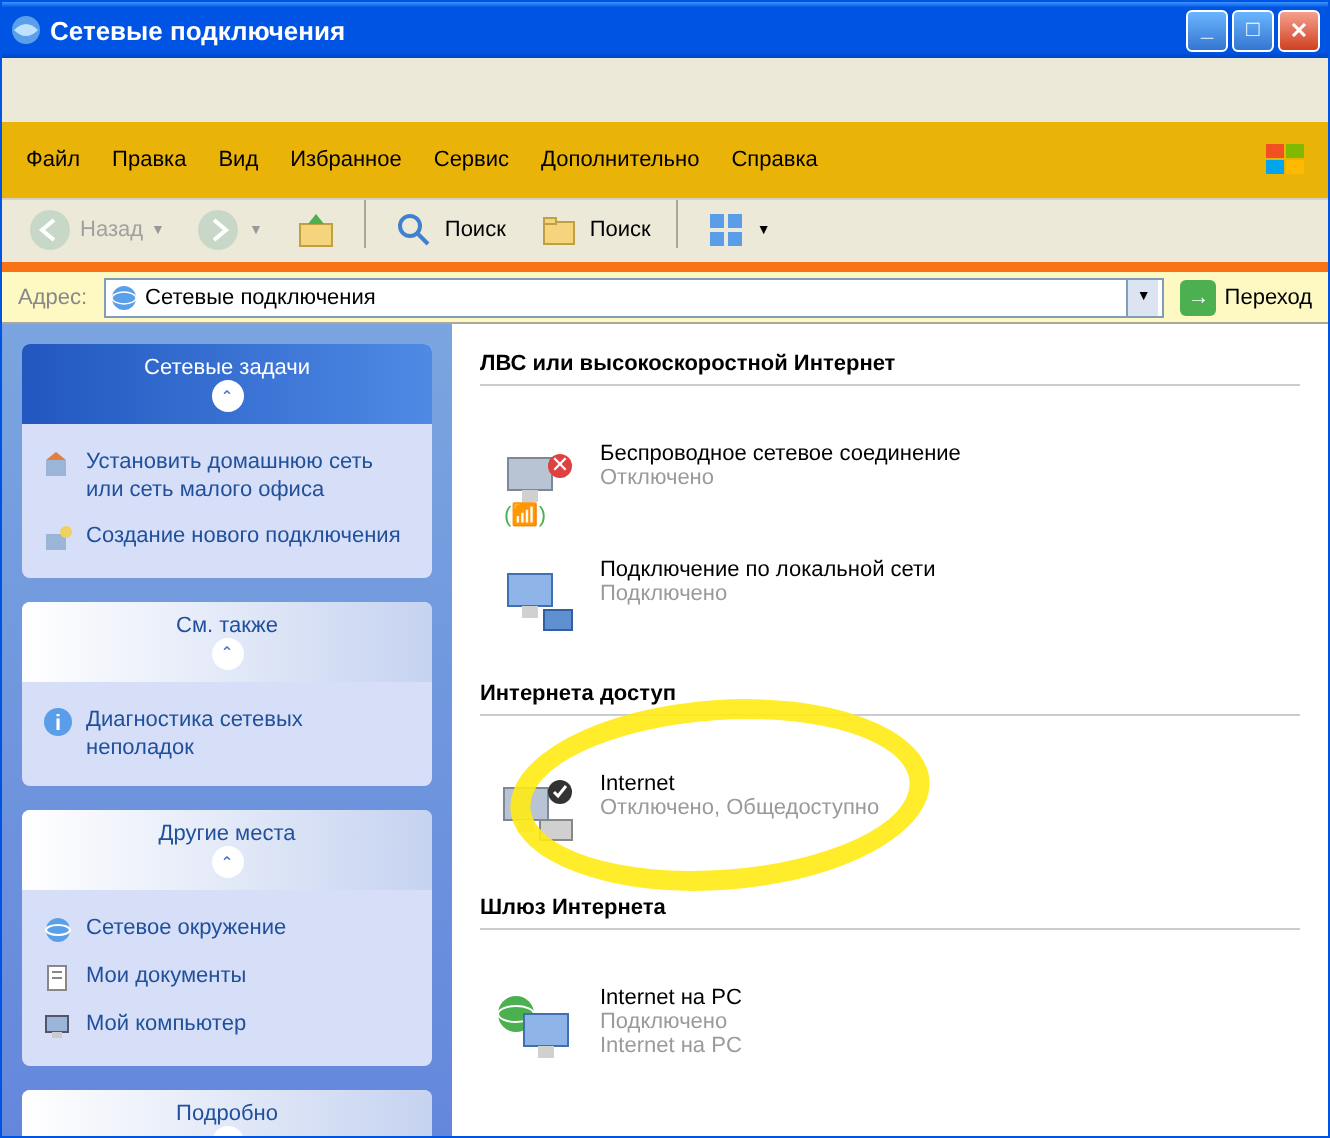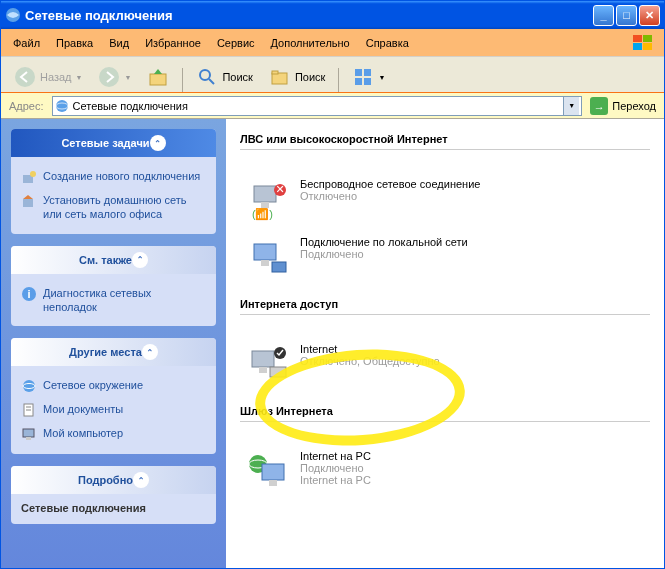--- a/index.html
+++ b/index.html
@@ -4,39 +4,39 @@
 <style>
 * { box-sizing: border-box; margin: 0; padding: 0; font-family: Tahoma, sans-serif; font-size: 11px; }
 body { background: #fff; width: 665px; height: 569px; overflow: hidden; }
 .window { width: 665px; height: 569px; border: 1px solid #0054e3; display: flex; flex-direction: column; background: #ece9d8; }
 .titlebar { height: 28px; background: linear-gradient(to bottom, #3a95ff 0%, #0054e3 10%, #0054e3 90%, #0046c0 100%); display: flex; align-items: center; padding: 0 4px; color: #fff; }
 .titlebar .tb-icon { width: 16px; height: 16px; margin-right: 4px; }
 .titlebar .tb-title { flex: 1; font-weight: bold; font-size: 13px; }
 .titlebar .tb-btn { width: 21px; height: 21px; margin-left: 2px; border: 1px solid #fff; border-radius: 3px; display: flex; align-items: center; justify-content: center; font-size: 11px; font-weight: bold; color:#fff; }
 .tb-close { background: linear-gradient(to bottom, #f5a090, #d04020); }
 .tb-min, .tb-max { background: linear-gradient(to bottom, #6ab5ff, #3576d0); }
-.menubar { height: 28px; background: #fdba74; display: flex; align-items: center; padding: 0 4px; border-bottom: 1px solid #d4d0c8; }
+.menubar { height: 39px; background: #eab308; display: flex; align-items: center; padding: 0 4px; border-bottom: 1px solid #d4d0c8; margin-top: 32px; }
 .menubar .menu-item { padding: 2px 8px; cursor: default; }
 .menubar .menu-item u { text-decoration: underline; }
 .menubar .xp-logo { margin-left: auto; width: 28px; text-align: center; }
-.toolbar { height: 36px; background: #ece9d8; display: flex; align-items: flex-end; padding: 0 6px; border-bottom: 1px solid #f97316; gap: 2px; }
+.toolbar { height: 36px; background: #ece9d8; display: flex; align-items: flex-start; padding: 0 6px; border-bottom: 5px solid #f97316; gap: 2px; }
 .tbtn { display: flex; align-items: center; padding: 3px 6px; border: 1px solid transparent; border-radius: 3px; cursor: default; gap: 4px; }
 .tbtn.disabled { color: #a0a0a0; }
 .tbtn .icn { width: 22px; height: 22px; display: flex; align-items: center; justify-content: center; }
 .sep { width: 1px; height: 24px; background: #aca899; margin: 0 4px; }
 .addrbar { height: 26px; background: #fef9c3; display: flex; align-items: center; padding: 0 4px; border-bottom: 1px solid #aca899; gap: 4px; }
 .addrbar .addr-label { padding: 0 4px; color: #888; }
 .addrbar .addr-input { flex: 1; height: 20px; background: #fff; border: 1px solid #7f9db9; display: flex; align-items: center; padding: 0 2px; gap: 4px; }
 .addrbar .addr-dd { width: 16px; height: 18px; background: #dbe4f0; border-left: 1px solid #7f9db9; display:flex; align-items:center; justify-content:center; }
 .go-btn { display: flex; align-items: center; gap: 4px; padding: 2px 4px; }
 .go-btn .go-icn { width: 18px; height: 18px; background: #4caf50; border-radius: 3px; display:flex;align-items:center;justify-content:center;color:#fff;font-weight:bold; }
 .content { flex: 1; display: flex; background: #fff; overflow: hidden; }
 .sidebar { width: 225px; background: linear-gradient(to bottom, #7aa5e0 0%, #6487dc 100%); padding: 10px; overflow-y: auto; }
 .panel { background: #d6dff7; border-radius: 4px; margin-bottom: 12px; overflow: hidden; }
-.panel-head { background: linear-gradient(to right, #fff, #c6d3f0); padding: 6px 10px; font-weight: bold; color: #20509c; display: flex; align-items: center; justify-content: center; font-size: 12px; }
+.panel-head { background: linear-gradient(to right, #fff, #c6d3f0); padding: 6px 10px; font-weight: normal; color: #20509c; display: flex; align-items: center; justify-content: flex-start; font-size: 12px; flex-direction: column; }
 .panel-head.dark { background: linear-gradient(to right, #2157bf, #4f8ae5); color: #fff; }
 .panel-chevron { width: 16px; height: 16px; border-radius: 50%; background: #fff; display:flex;align-items:center;justify-content:center;color:#4070c0;font-size:8px; }
 .panel-body { padding: 8px 10px; }
 .panel-item { display: flex; align-items: flex-start; gap: 6px; padding: 4px 0; color: #20509c; cursor: pointer; }
 .panel-item .pi-icn { width: 16px; height: 16px; flex-shrink: 0; }
 .panel-item span.lbl { line-height: 1.3; }
 .panel-body .p-title { font-weight: bold; color: #333; margin-bottom: 2px; }
 .main { flex: 1; padding: 10px 14px; overflow-y: auto; position: relative; }
 .section-head { font-weight: bold; font-size: 11px; padding: 4px 0; border-bottom: 1px solid #ccc; margin-bottom: 24px; margin-top: 10px; }
 .section-head:first-child { margin-top: 0; }
@@ -169,33 +169,33 @@
       <div class="panel">
         <div class="panel-head dark">
           <span>Сетевые задачи</span>
           <span class="panel-chevron">⌃</span>
         </div>
         <div class="panel-body">
           <div class="panel-item">
             <span class="pi-icn">
                 <svg width="16" height="16">
                   <rect x="2" y="6" width="10" height="8" fill="#9ab5d8"></rect>
+                  <path d="M7 2 L12 6 L2 6 Z" fill="#e08040"></path>
+                </svg>
+              </span>
+            <span class="lbl">Установить домашнюю сеть или сеть малого офиса</span>
+          </div>
+          <div class="panel-item">
+            <span class="pi-icn">
+                <svg width="16" height="16">
+                  <rect x="2" y="6" width="10" height="8" fill="#9ab5d8"></rect>
                   <circle cx="12" cy="5" r="3" fill="#f0d060"></circle>
                 </svg>
               </span>
             <span class="lbl">Создание нового подключения</span>
-          </div>
-          <div class="panel-item">
-            <span class="pi-icn">
-                <svg width="16" height="16">
-                  <rect x="2" y="6" width="10" height="8" fill="#9ab5d8"></rect>
-                  <path d="M7 2 L12 6 L2 6 Z" fill="#e08040"></path>
-                </svg>
-              </span>
-            <span class="lbl">Установить домашнюю сеть или сеть малого офиса</span>
           </div>
         </div>
       </div>
 
       <div class="panel">
         <div class="panel-head">
           <span>См. также</span>
           <span class="panel-chevron">⌃</span>
         </div>
         <div class="panel-body">

